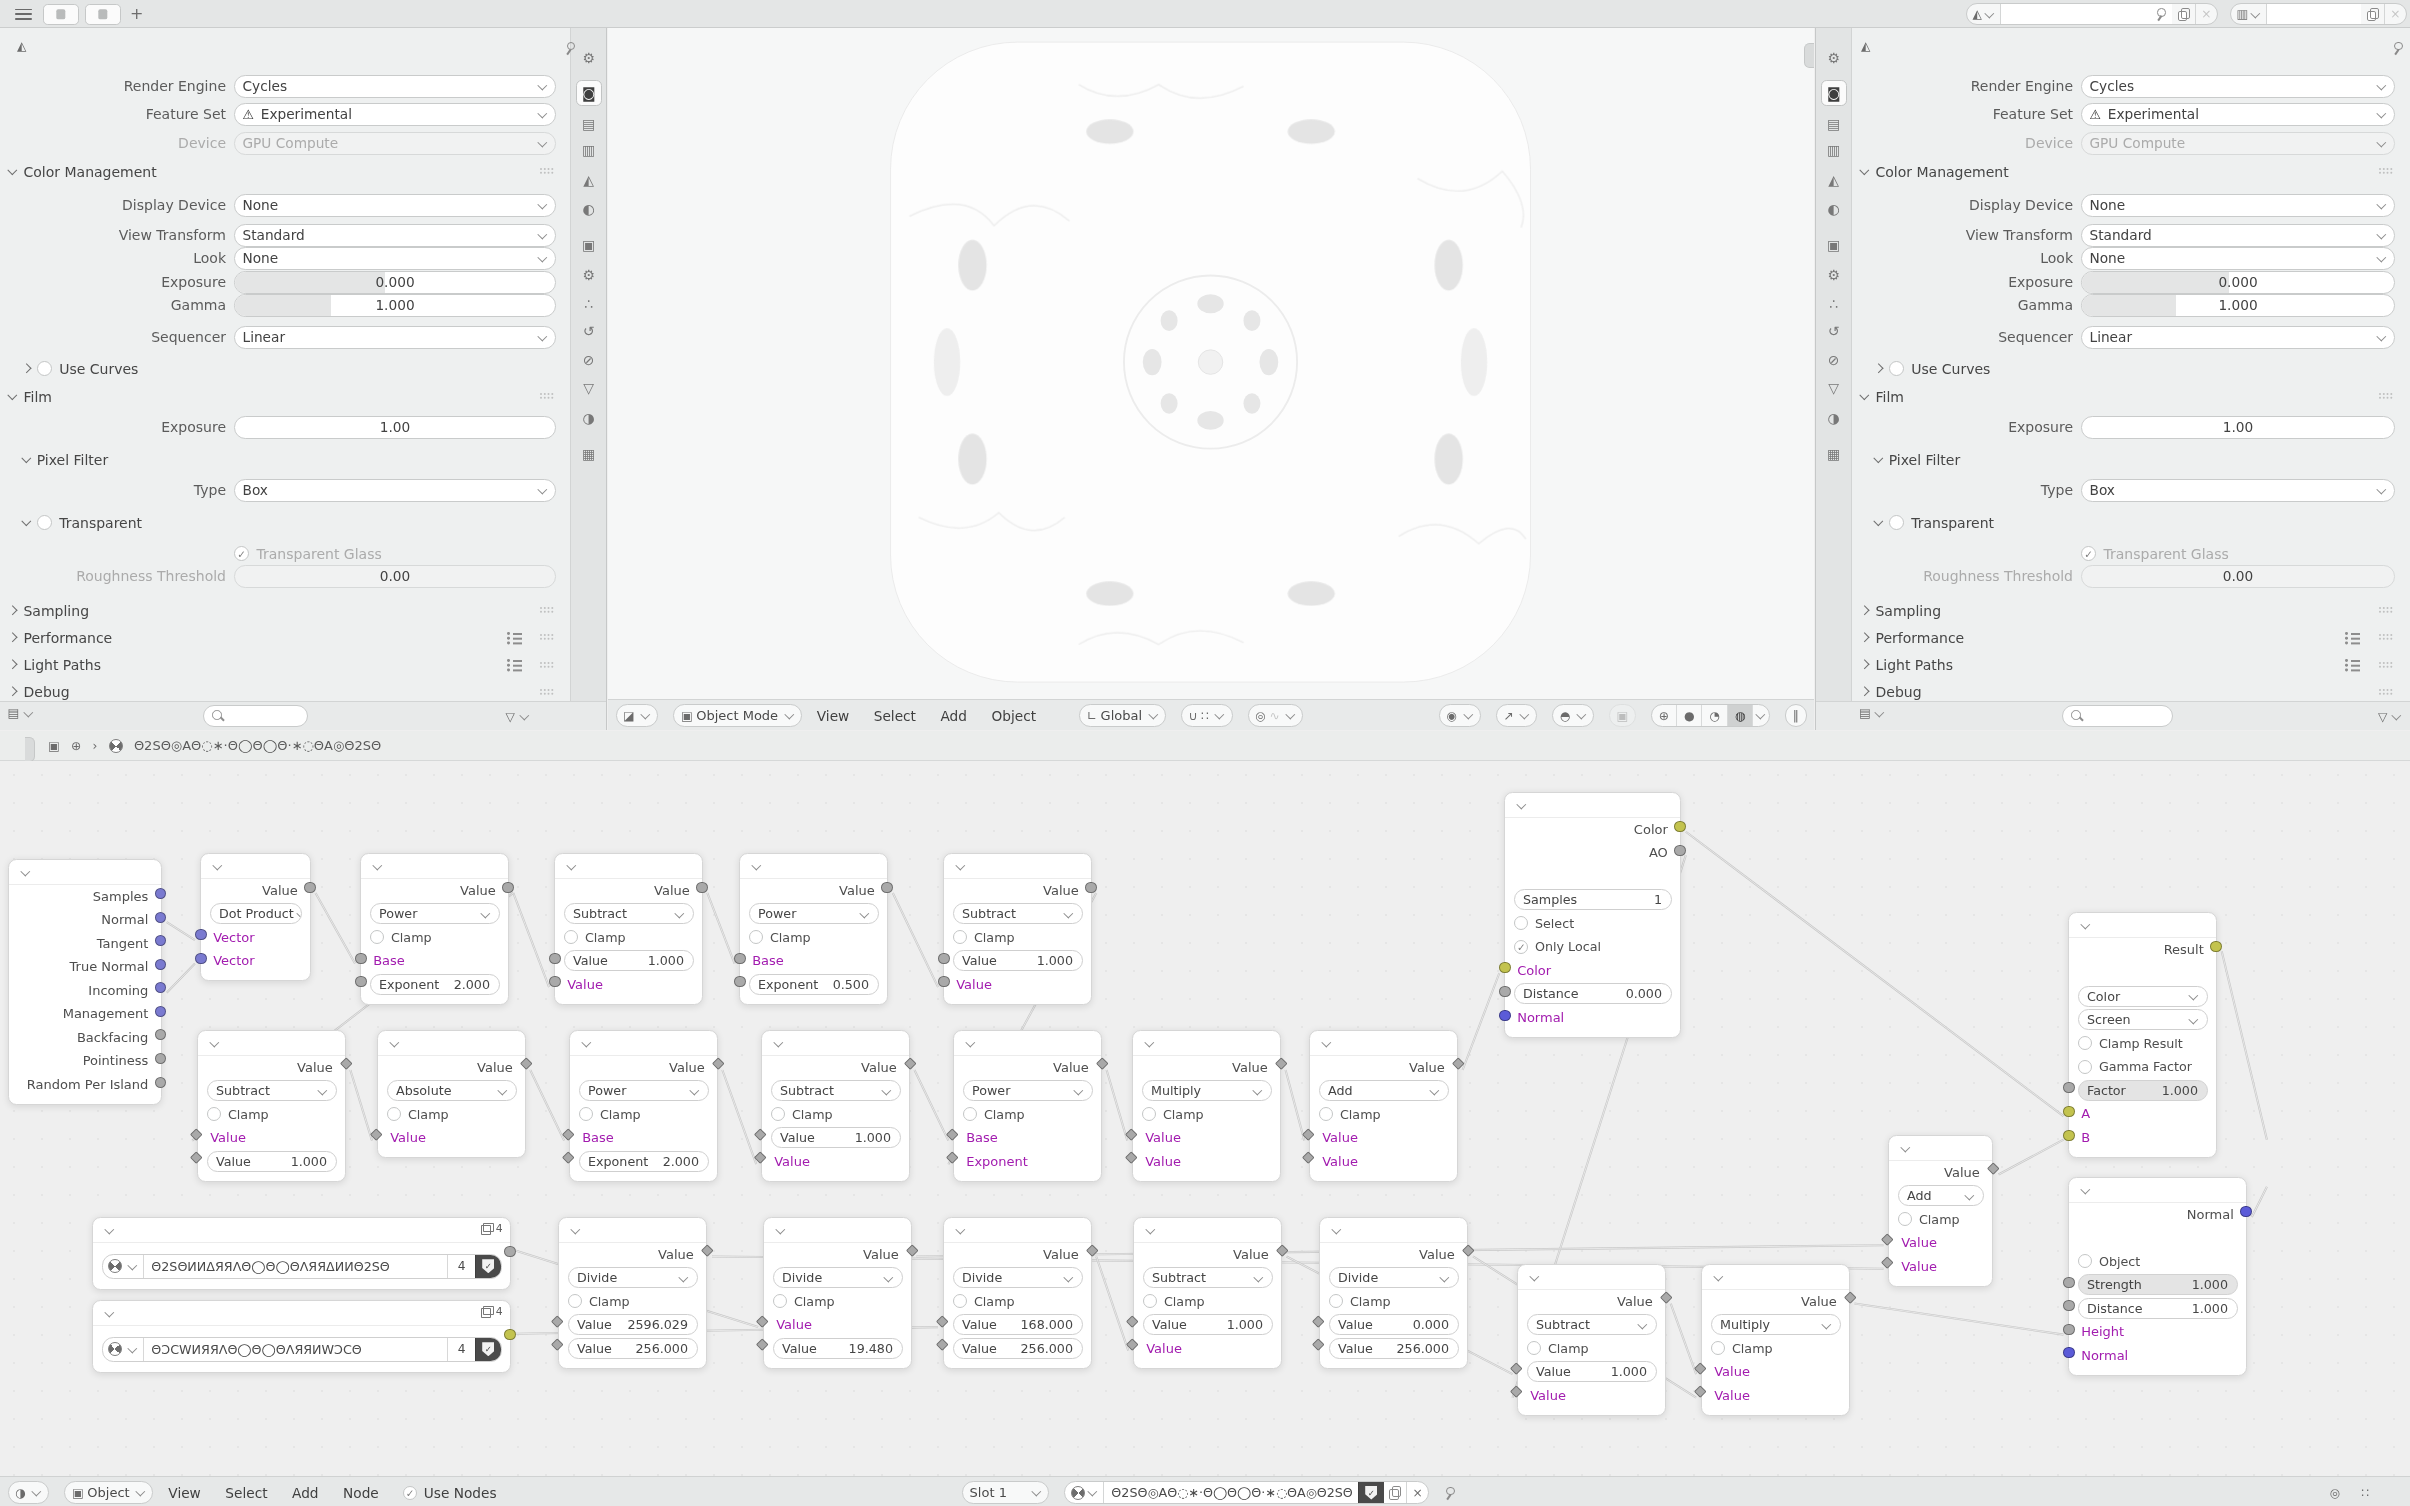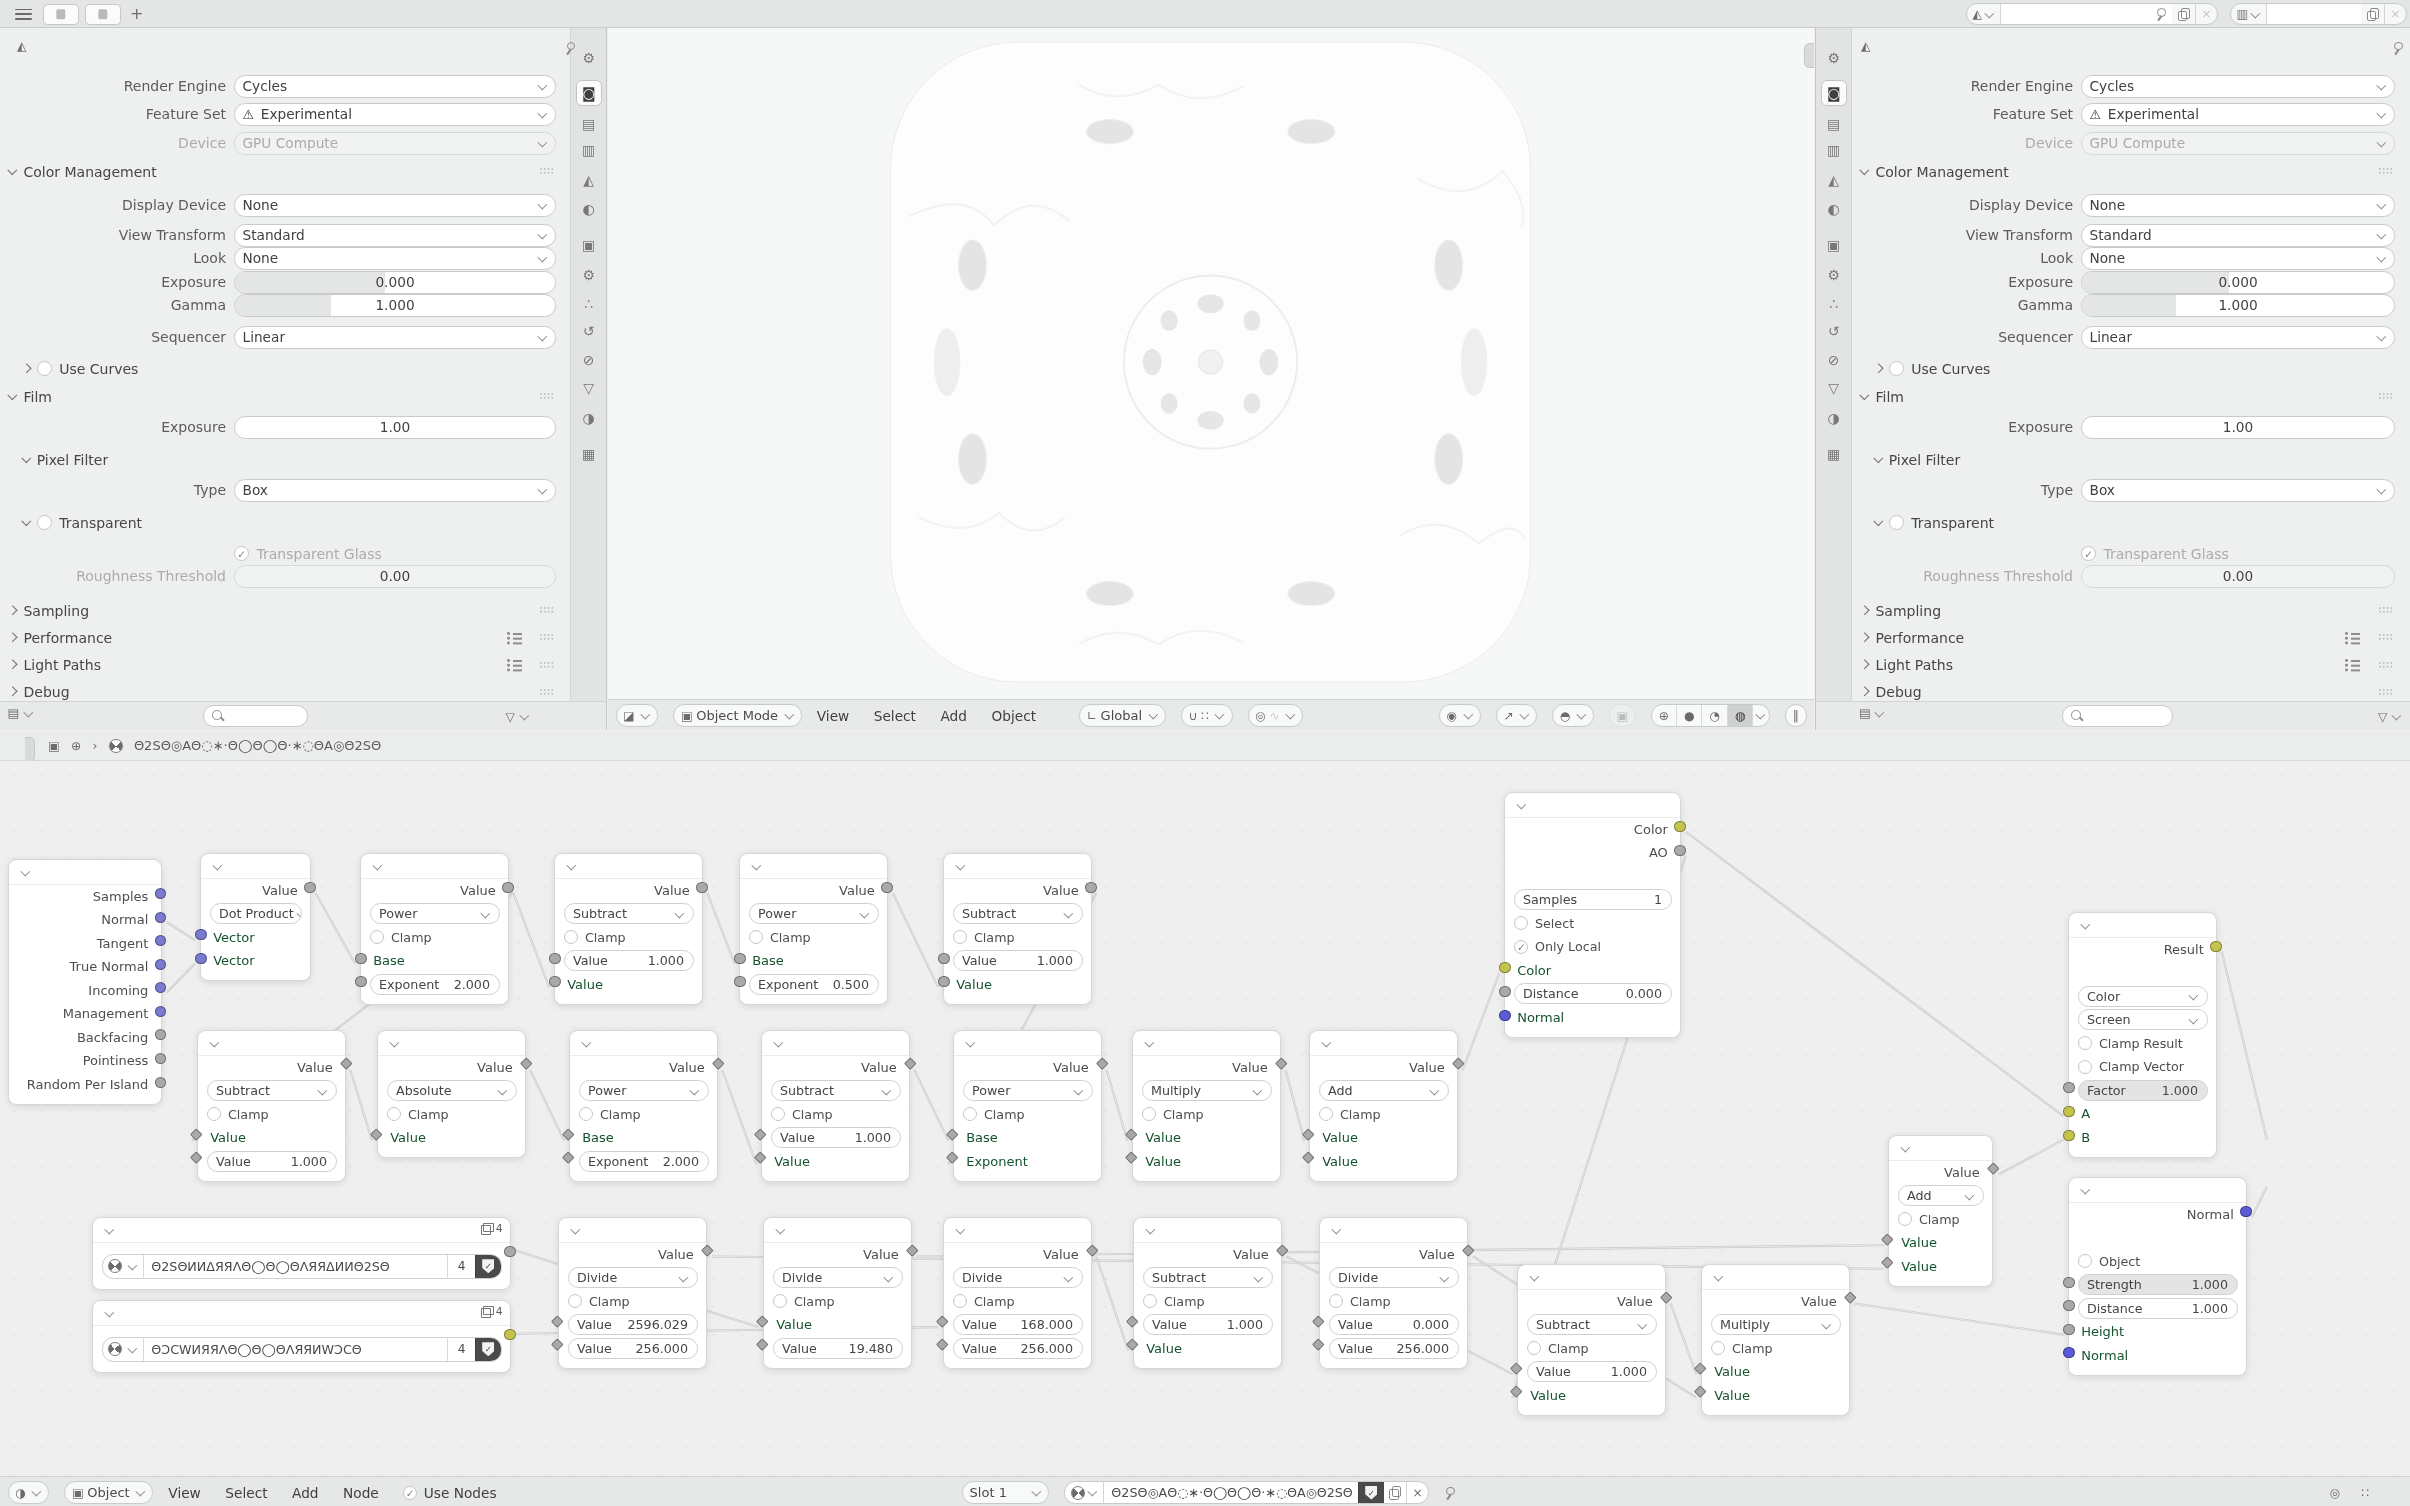--- a/index.html
+++ b/index.html
@@ -75,21 +75,21 @@
   
   #nodeed{position:absolute;left:0;top:731px;width:2411px;height:776px;background:#eeeeee;}
   #netop{position:absolute;left:0;top:0;width:2411px;height:30px;background:#ebedec;border-bottom:0.9px solid #d6d8d8;display:flex;align-items:center;gap:11.3px;padding-left:24.5px;color:#5d5d5d;}
   #necanvas{position:absolute;left:0;top:30px;width:2411px;height:715px;background:#efefef;background-image:radial-gradient(rgba(0,0,0,.045) 0.9px,transparent 1px);background-size:28px 28px;overflow:hidden;}
   #edges{position:absolute;left:0;top:0;}
   .node{position:absolute;background:#fff;border:0.9px solid #d6d6d6;border-radius:8.5px;box-shadow:0 1.9px 7.5px rgba(0,0,0,.10);}
   .nhead{height:24.5px;border-bottom:0.9px solid #ececec;position:relative;}
   .nhead .chev{position:absolute;left:9.4px;top:7.5px;border-color:#8b8b8b;}
   .nrow{height:23.5px;position:relative;display:flex;align-items:center;}
   .no{width:100%;text-align:right;padding-right:12.2px;color:#4e4e4e;font-size:13px;}
-  .ni{padding-left:12.2px;color:#14532d;font-size:13px;}
+  .ni{padding-left:12.2px;color:#a21caf;font-size:13px;}
   .np{flex:1;margin:0 8.5px;height:21px;border:0.9px solid #cfcfcf;border-radius:10.4px;display:flex;align-items:center;padding:0 8.5px;font-size:12.7px;color:#454545;background:#fff;overflow:hidden;}
   .np.filled{background:#e4e4e4;border-color:#d2d2d2;}
   .np .l{flex:1;white-space:nowrap;}
   .np .v{white-space:nowrap;}
   .nck{display:flex;align-items:center;gap:6.6px;padding-left:9.4px;font-size:12.7px;color:#4e4e4e;}
   .nck .cb{width:14px;height:14px;}
   .sk{position:absolute;width:11.3px;height:11.3px;border-radius:50%;border:0.9px solid rgba(0,0,0,.35);}
   .sk.dia{width:8.5px;height:8.5px;border-radius:1.4px;transform:rotate(45deg);}
   .matball{width:14px;height:14px;border-radius:50%;border:0.9px solid #7e7e7e;background:conic-gradient(from 45deg,#6d6d6d 0 25%,#fff 0 50%,#6d6d6d 0 75%,#fff 0);flex:none;}
   .texline{position:absolute;left:8.5px;right:8.5px;top:36px;height:24.5px;border:0.9px solid #cfcfcf;border-radius:11.3px;display:flex;align-items:stretch;overflow:hidden;background:#fff;}
@@ -1421,21 +1421,21 @@
           </div>
           <div class="nrow">
             <div class="nck">
               <span class="cb"></span>
               <span>Clamp Result</span>
             </div>
           </div>
           <div class="nrow">
             <div class="nck">
               <span class="cb"></span>
-              <span>Clamp Vector</span>
+              <span>Gamma Factor</span>
             </div>
           </div>
           <div class="nrow">
             <div class="np filled">
               <span class="l">Factor</span>
               <span class="v">1.000</span>
             </div>
           </div>
           <div class="sk" style="top: 169px; background: rgb(169, 169, 169); left: -5.6px;"></div>
           <div class="nrow">

